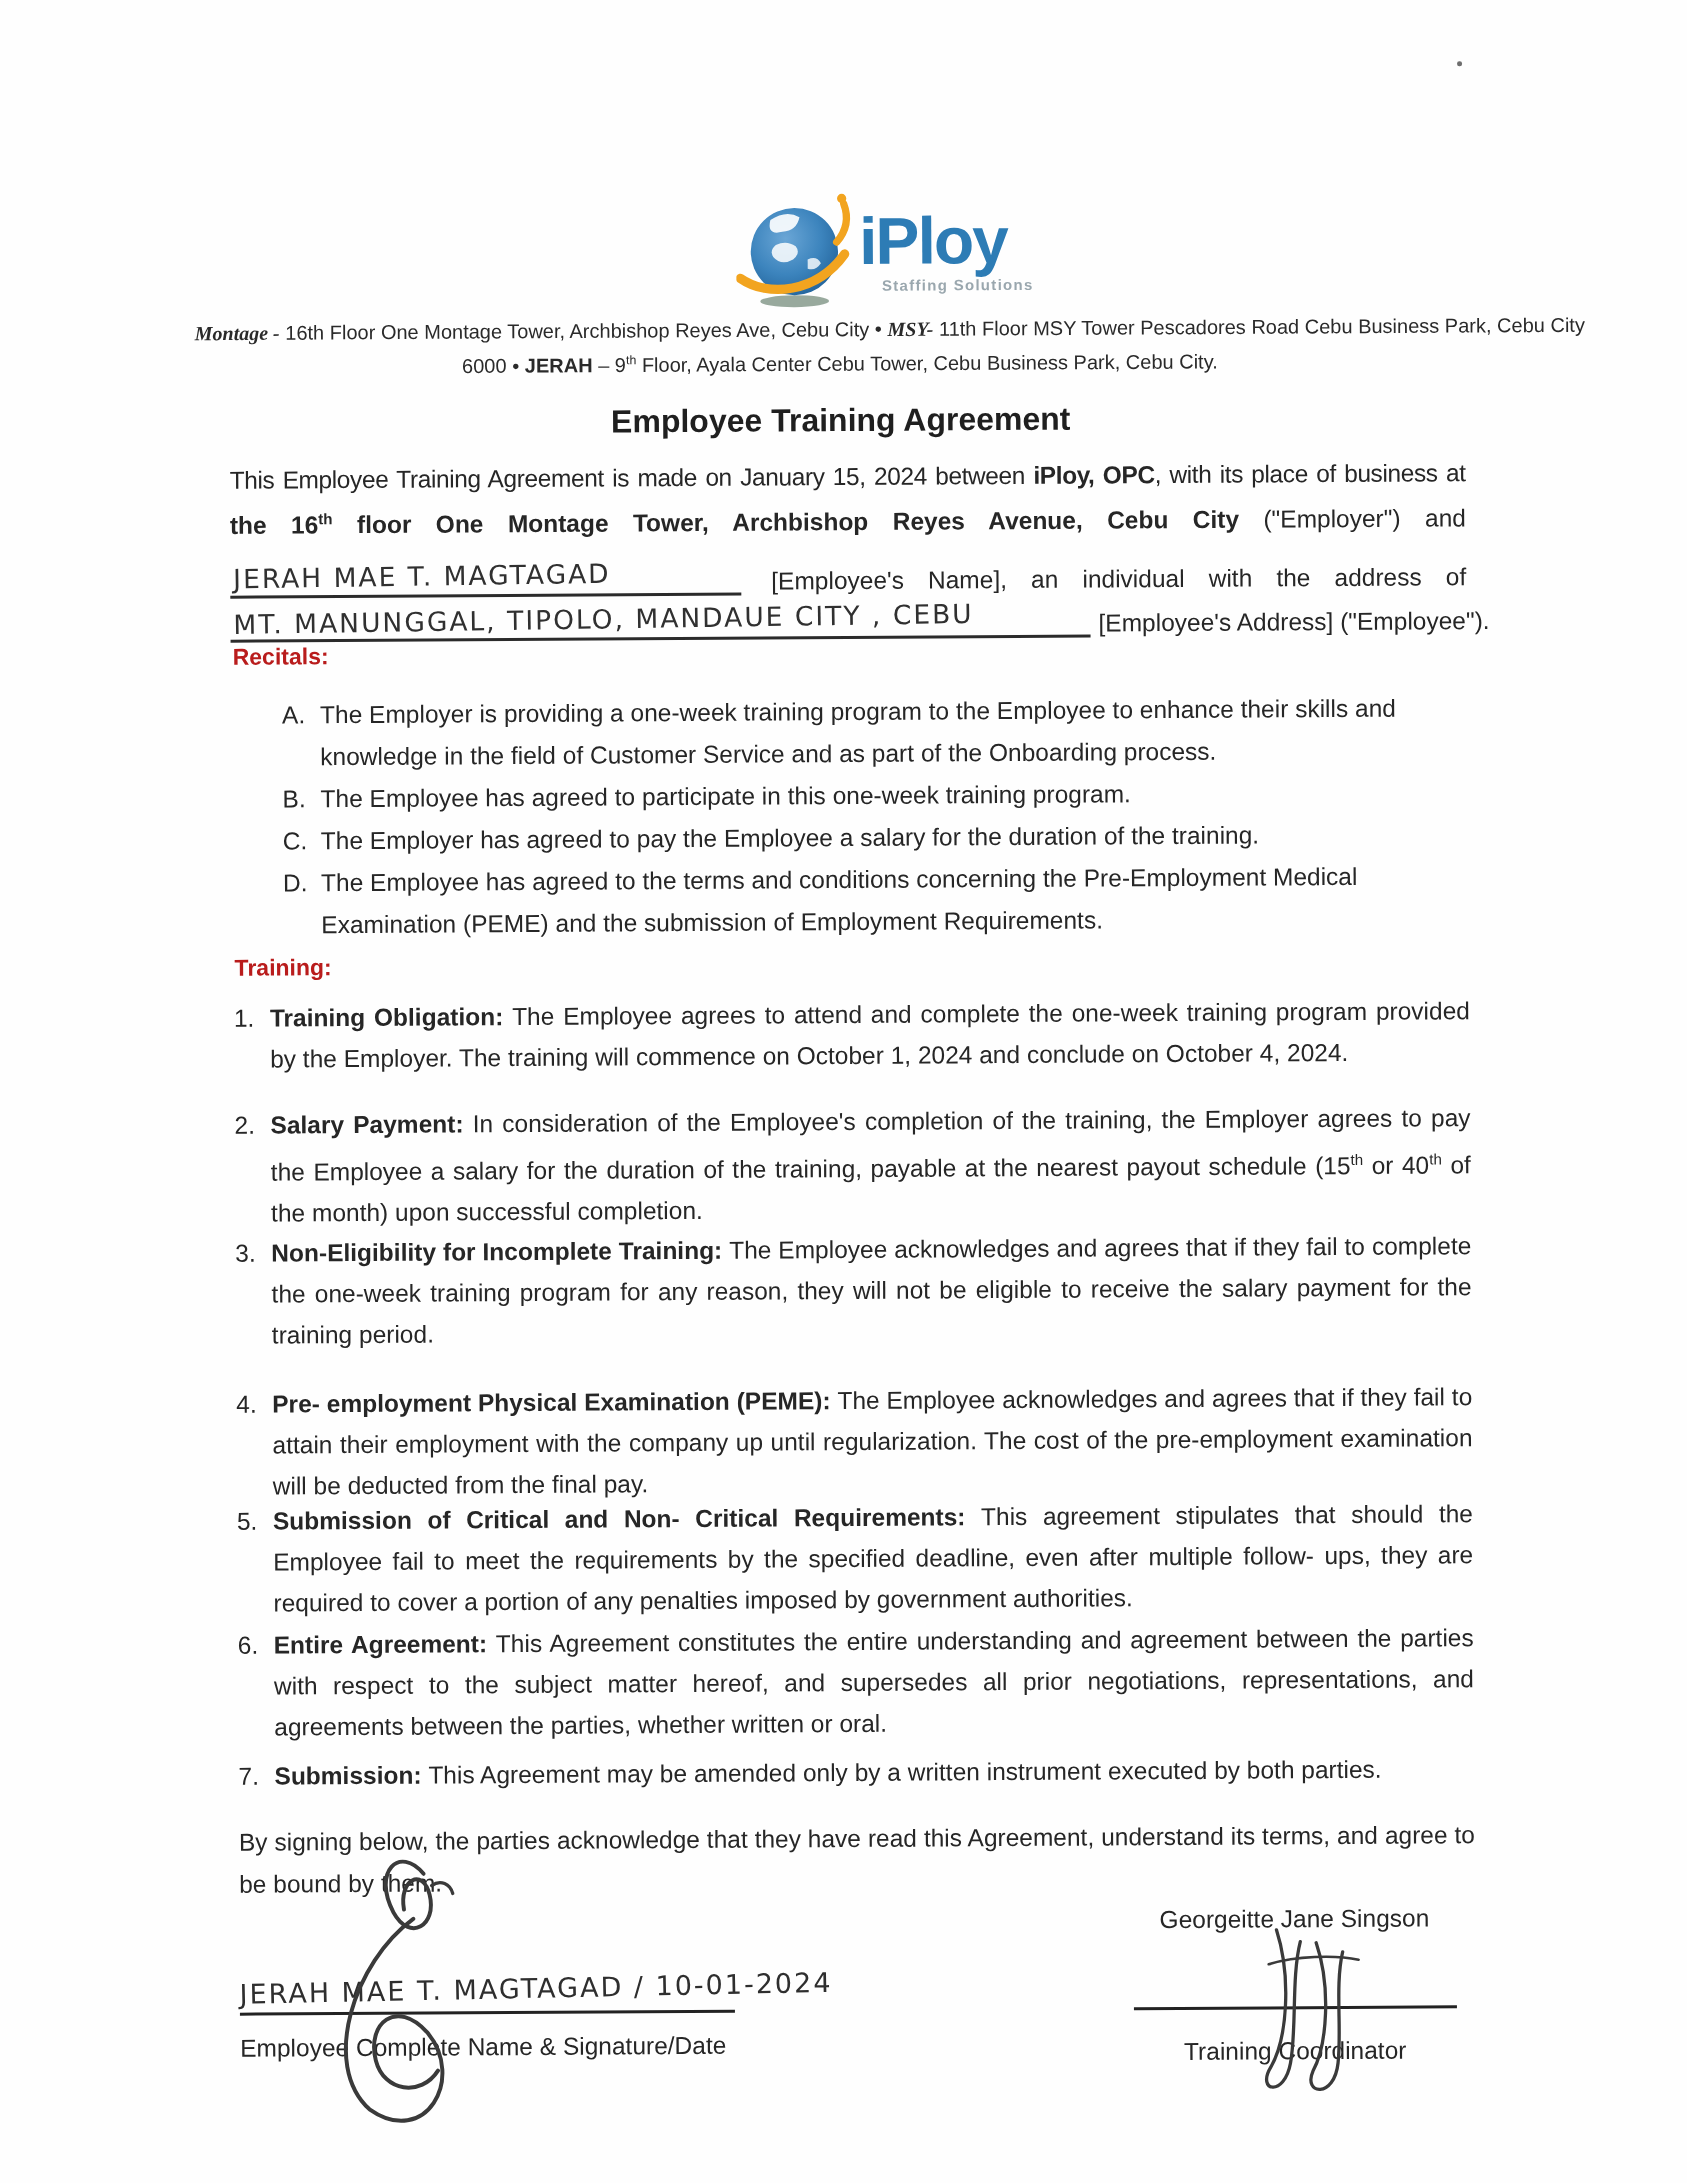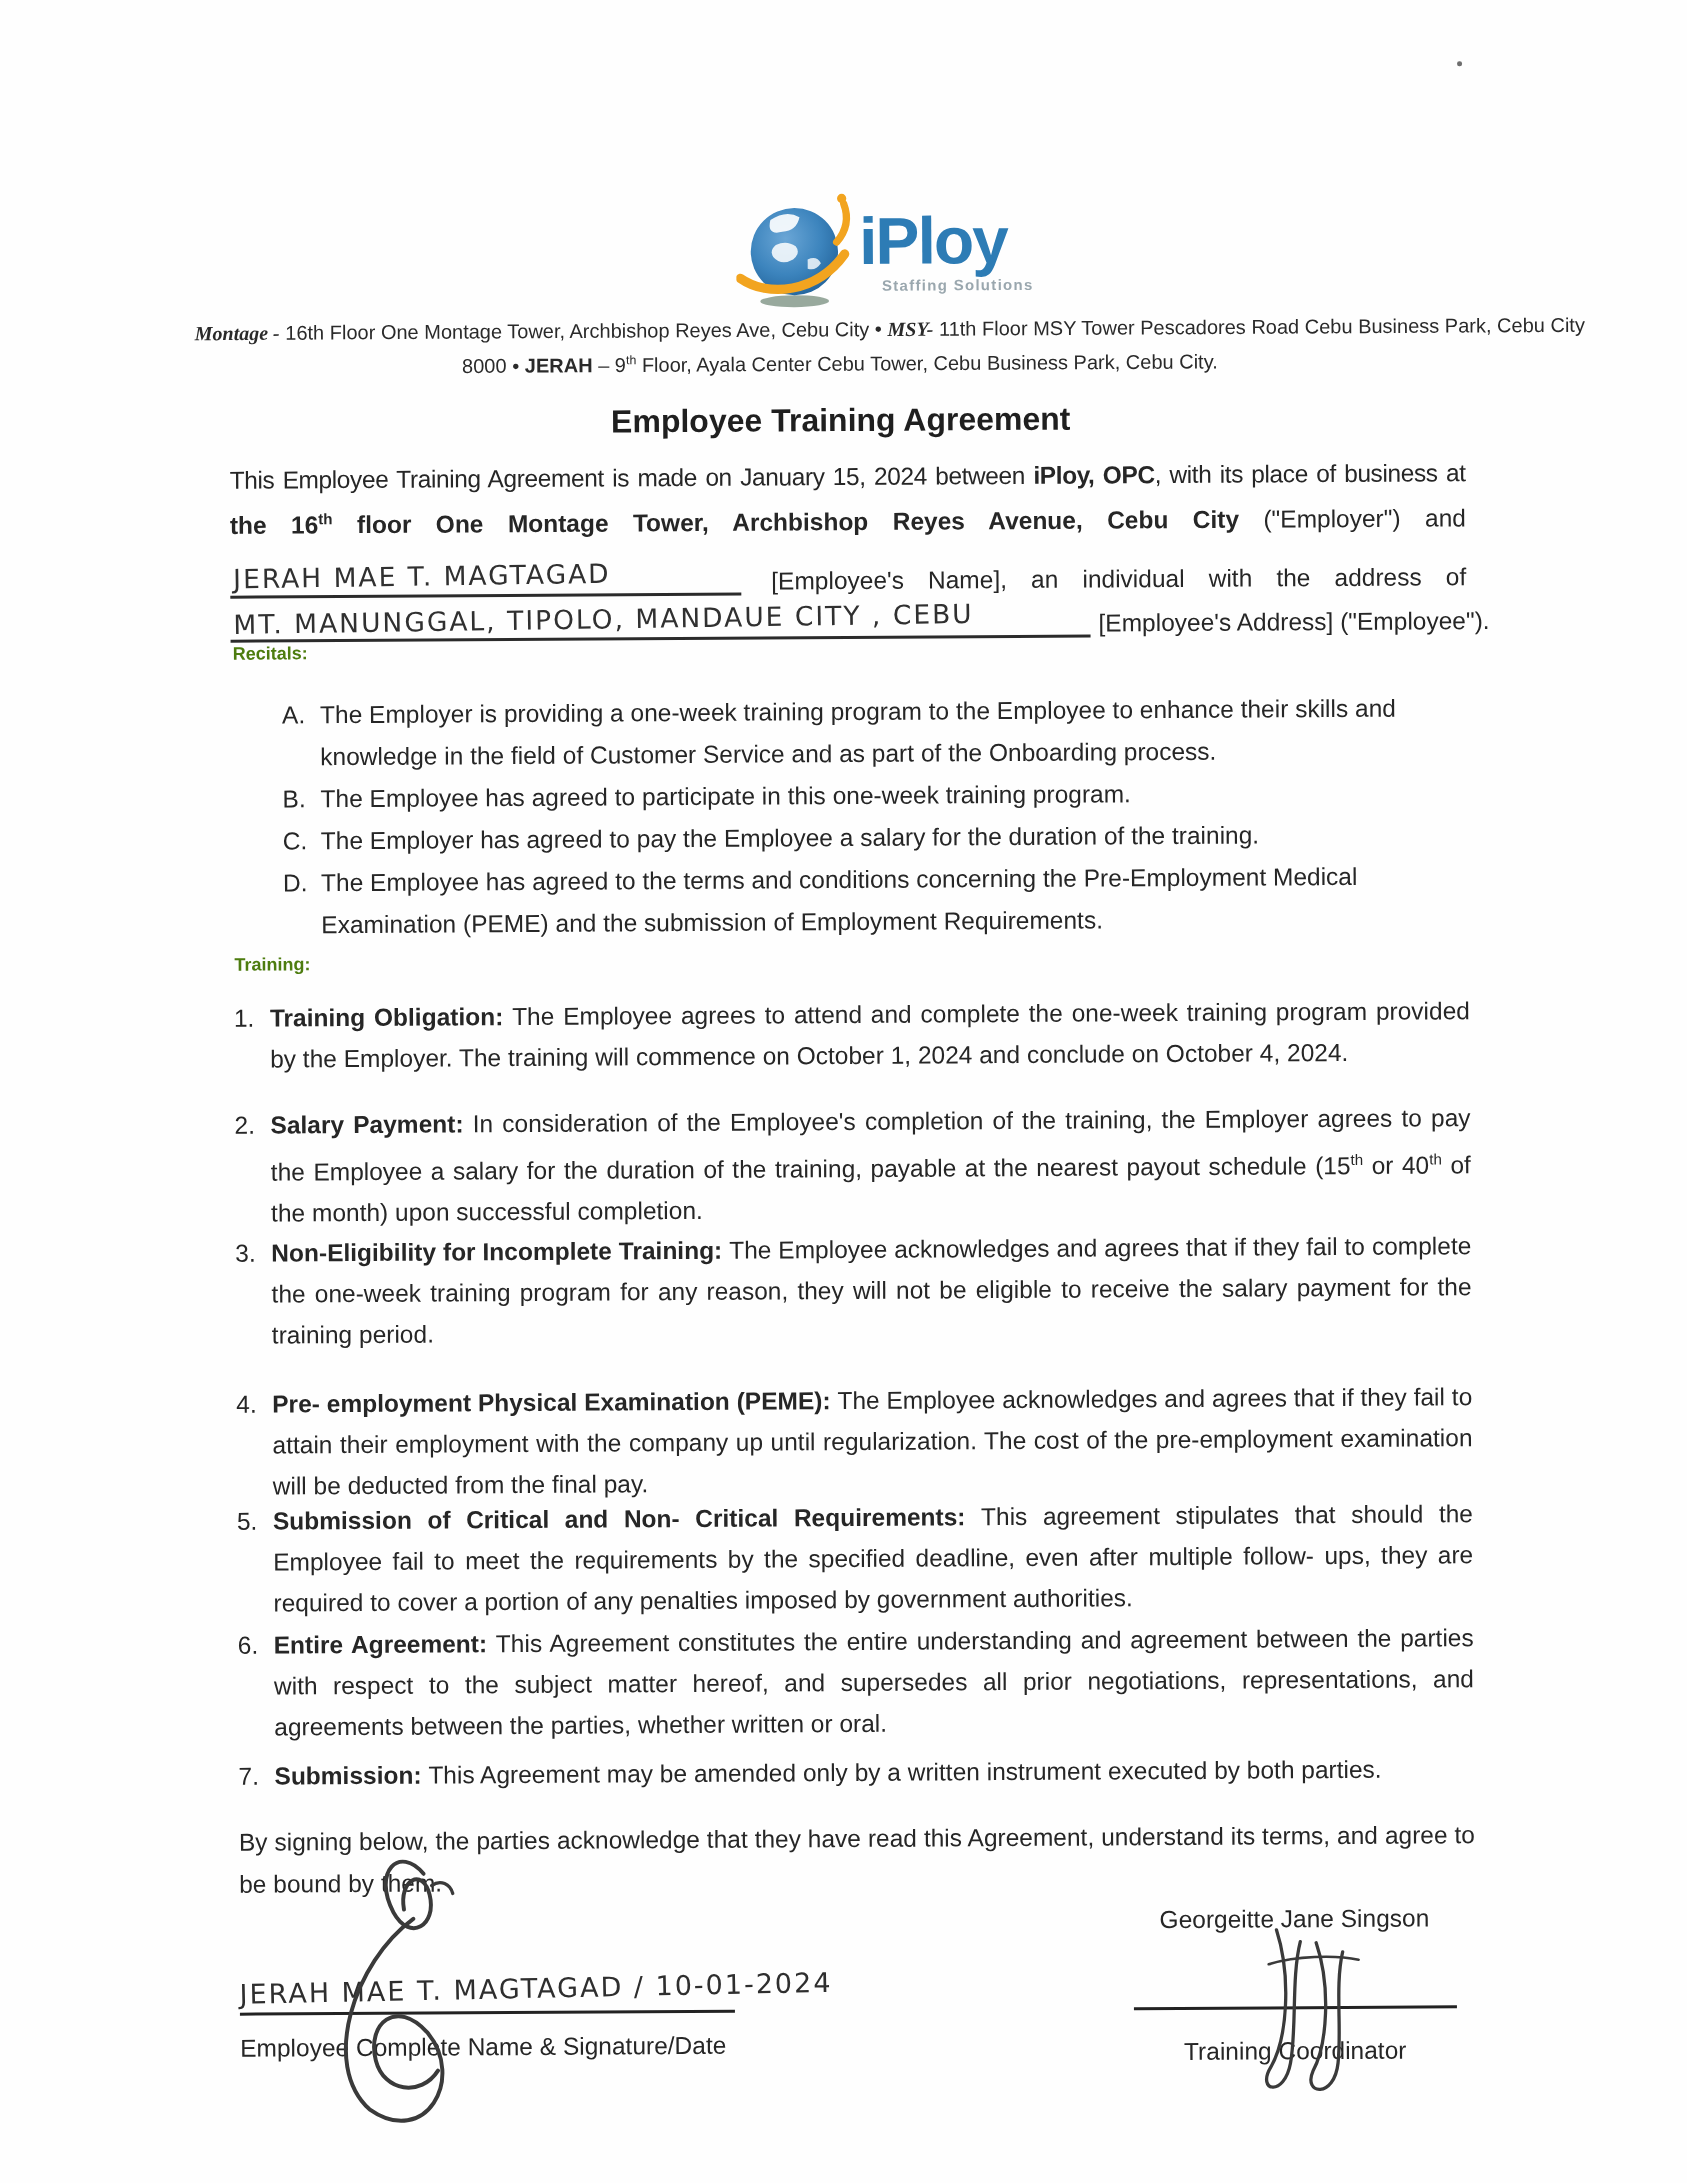--- a/index.html
+++ b/index.html
@@ -36,21 +36,21 @@
   .blank{position:relative;border-bottom:3.3px solid #2b2b2b;height:40px;flex:none;}
   .name-blank{width:511px;}
   .addr-blank{width:860px;}
   .hand{font-family:"DejaVu Sans",sans-serif;font-size:26.5px;color:#303030;
         letter-spacing:2px;white-space:nowrap;position:absolute;left:2.6px;bottom:2.6px;
         transform:rotate(-0.5deg);}
   .l3rest{flex:1;margin-left:30px;text-align:justify;text-align-last:justify;}
   .l4rest{margin-left:8px;white-space:nowrap;}
 
   
-  .sec-h{position:absolute;left:234px;font-size:18px;font-weight:bold;color:#4d7c0f;}
+  .sec-h{position:absolute;left:234px;font-size:23px;font-weight:bold;color:#b91c1c;}
   .recitals-h{top:640px;}
   .agreement-h{top:951px;}
 
   
   .recitals{position:absolute;left:283px;top:691px;width:1184px;
             font-size:24.5px;line-height:42px;color:#262626;}
   .ritem{display:flex;}
   .rlabel{width:38px;flex:none;}
   .rtext{flex:1;}
 
@@ -107,21 +107,21 @@
         <circle cx="160" cy="8" r="7" fill="#f2a41f"></circle>
       </svg>
       <div class="logo-text">
         <div class="brand">iPloy</div>
         <div class="tagline">Staffing Solutions</div>
       </div>
     </div>
 
     <div class="addr">
       <div><span class="bi">Montage -</span><span> 16th Floor One Montage Tower, Archbishop Reyes Ave, Cebu City</span><span class="dot">●</span><span class="bi">MSY-</span><span> 11th Floor MSY Tower Pescadores Road Cebu Business Park, Cebu City</span></div>
-      <div><span>8000</span><span class="dot">●</span><span class="b">JERAH</span><span> – 9</span><sup>th</sup><span> Floor, Ayala Center Cebu Tower, Cebu Business Park, Cebu City.</span></div>
+      <div><span>6000</span><span class="dot">●</span><span class="b">JERAH</span><span> – 9</span><sup>th</sup><span> Floor, Ayala Center Cebu Tower, Cebu Business Park, Cebu City.</span></div>
     </div>
 
     <h1 class="title">Employee Training Agreement</h1>
 
     <div class="intro">
       <div class="iline just tight"><span>This Employee Training Agreement is made on January 15, 2024 between </span><span class="b">iPloy, OPC</span><span>, with its place of business at</span></div>
       <div class="iline just"><span class="b">the </span><span class="b">16</span><sup class="b">th</sup><span class="b"> floor One Montage Tower, Archbishop Reyes Avenue, Cebu City</span><span> ("Employer") and</span></div>
       <div class="iline l3">
         <span class="blank name-blank">
             <span class="hand">JERAH MAE T. MAGTAGAD</span>

